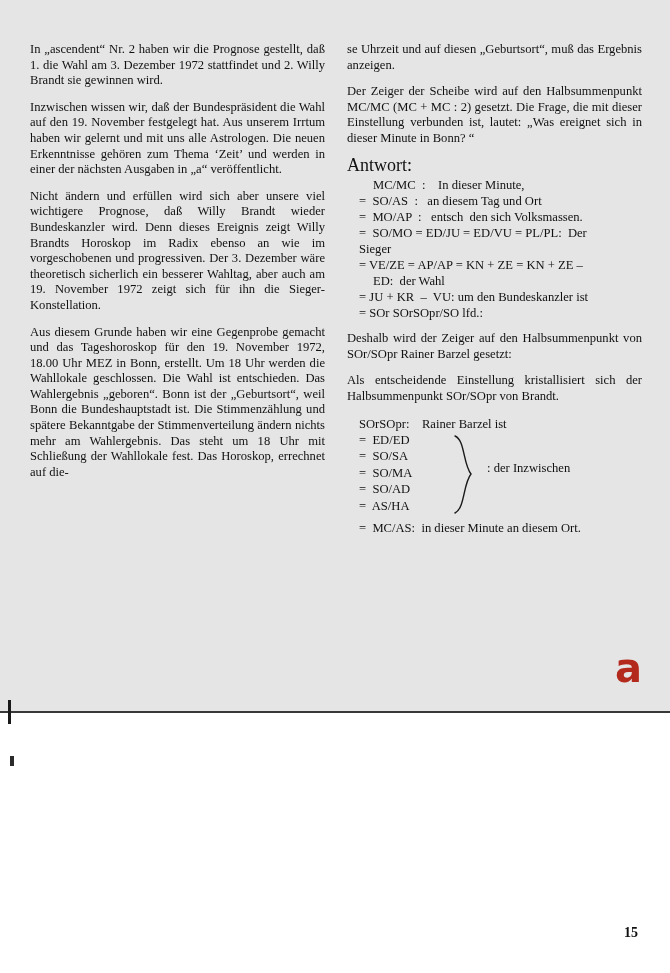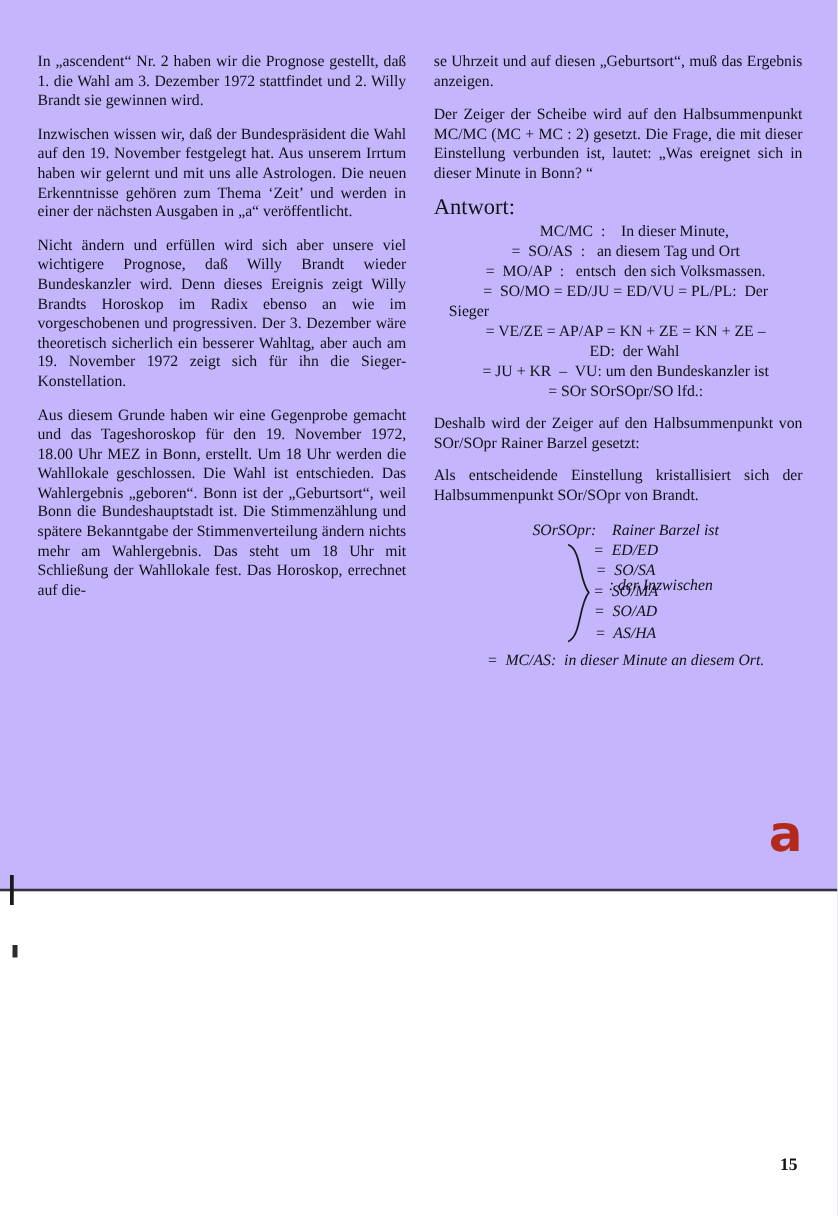--- a/index.html
+++ b/index.html
@@ -13,21 +13,21 @@
     position: relative;
     font-family: "Liberation Serif", serif;
     color: #111111;
     overflow: hidden;
   }
   .page {
     position: absolute;
     left: 0; top: 0;
     width: 670px;
     height: 973px;
-    background: #c4b5fd;
+    background: #e5e5e5;
   }
   .columns {
     position: absolute;
     left: 30px;
     top: 42px;
     width: 612px;
     display: flex;
     gap: 22px;
   }
   .col {
@@ -43,37 +43,36 @@
   }
   .formula-block {
     margin: 0 0 10px 0;
     padding-left: 12px;
     font-size: 12.6px;
     line-height: 16px;
   }
   .fline {
     display: block;
     white-space: pre-wrap;
-    text-align: center;
+    text-align: left;
   }
   .fline.indent {
     padding-left: 14px;
   }
   .answer-label {
     margin: 0 0 4px 0;
     font-size: 18px;
     line-height: 15.6px;
   }
   .list-block {
     position: relative;
     margin: 0 0 2px 0;
     padding-left: 12px;
     font-size: 12.6px;
     line-height: 16.4px;
-    font-style: italic;
   }
   .brace-group {
     position: relative;
   }
   .brace-wrap {
     position: absolute;
     left: 92px;
     top: 2px;
     width: 130px;
     height: 74px;

